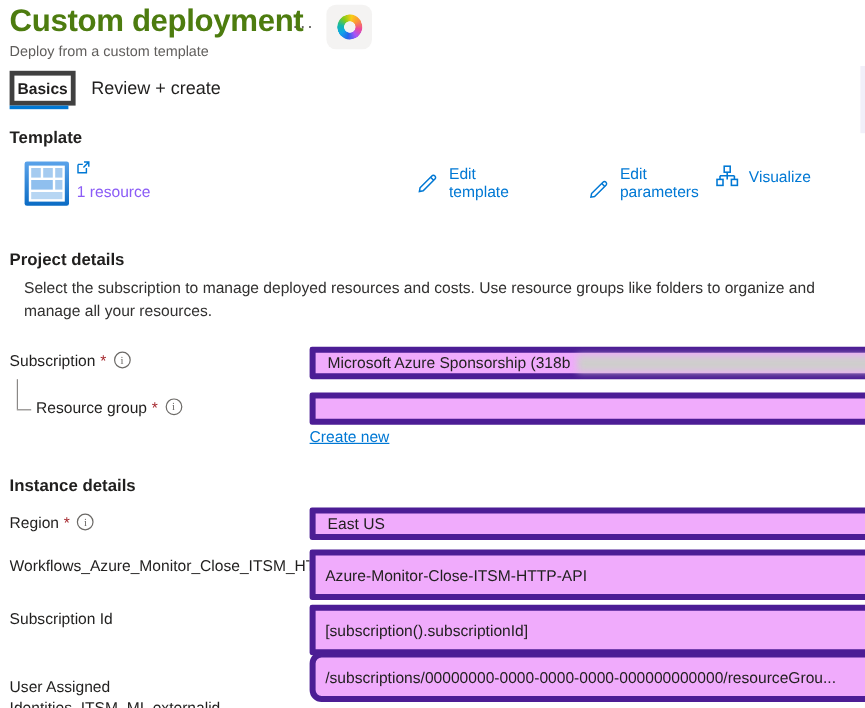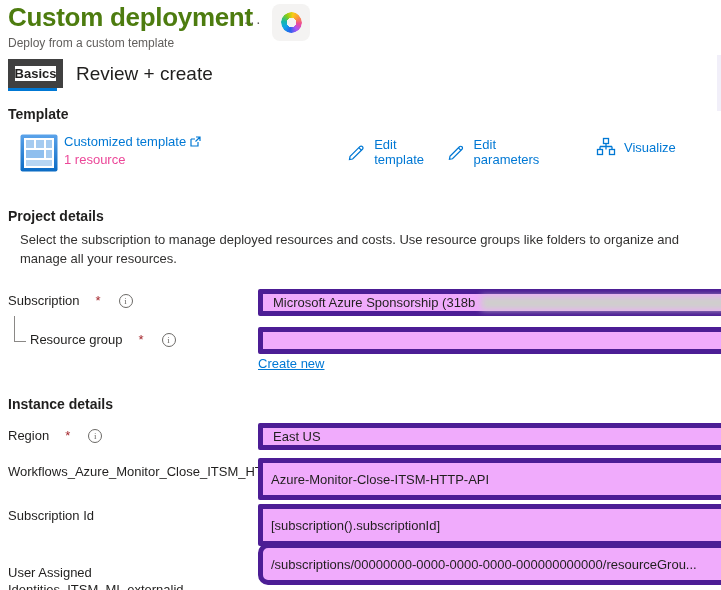--- a/index.html
+++ b/index.html
@@ -15,41 +15,41 @@
   .copilot-btn { left:272px; top:4px; width:38px; height:37px; background:#f4f3f2; border-radius:8px;
                  display:flex; align-items:center; justify-content:center; cursor:pointer; }
   .copilot-logo { width:21px; height:21px; border-radius:50%;
       background:conic-gradient(from 210deg, #2563eb, #0ea5e9, #14b8a6, #84cc16, #facc15, #fb923c, #ec4899, #a855f7, #2563eb);
       -webkit-mask:radial-gradient(circle at 50% 50%, transparent 0 4.5px, #000 5px);
       mask:radial-gradient(circle at 50% 50%, transparent 0 4.5px, #000 5px);
       transform:rotate(-20deg); position:relative; }
   .subtitle { left:8px; top:36px; font-size:12px; color:#605e5c; }
 
   
-  .tab-basics { left:8px; top:59px; width:55px; height:29px; border:7px solid #404040;
+  .tab-basics { left:8px; top:59px; width:55px; height:29px; border:4px solid #404040;
                 display:flex; align-items:center; justify-content:center;
                 font-size:13px; font-weight:700; color:#201f1e; cursor:pointer; }
   .tab-underline { left:8px; top:88px; width:49px; height:3px; background:#0078d4; }
-  .tab-review { left:76px; top:59px; height:29px; line-height:29px; font-size:19px; color:#201f1e; cursor:pointer;text-align:right; }
+  .tab-review { left:76px; top:59px; height:29px; line-height:29px; font-size:15px; color:#201f1e; cursor:pointer;text-align:right; }
 
   
   .section-h { font-size:14px; font-weight:700; color:#201f1e; }
 
   
   .tpl-icon { left:20px; top:134px; width:38px; height:38px; }
   .tpl-link { left:64px; top:134px; font-size:13px; color:#0078d4; cursor:pointer; display:flex; align-items:center; gap:4px; }
-  .tpl-count { left:64px; top:152px; font-size:13px; color:#ec4899; }
+  .tpl-count { left:64px; top:152px; font-size:13px; color:#8b5cf6; }
   .tpl-action { top:137px; display:flex; align-items:center; gap:8px;
                 font-size:13px; color:#0078d4; cursor:pointer; }
 
   
   .desc { left:8px; top:230px; width:703px; font-size:13px; line-height:19px; color:#323130;margin-left:12px; }
 
   
-  .field-label { font-size:13px; color:#201f1e; display:flex; align-items:flex-end; gap:16px; }
+  .field-label { font-size:13px; color:#201f1e; display:flex; align-items:flex-start; gap:4px; }
   .req { color:#a4262c; font-size:13px; }
   .info-icon { width:14px; height:14px; border:1px solid #6b6966; border-radius:50%;
                display:inline-flex; align-items:center; justify-content:center;
                font-size:9px; color:#6b6966; margin-left:2px; font-family:"Liberation Serif",serif; }
 
   
   .dropdown, .text-input { left:258px; width:525px; height:27px; border:5px solid #4c1d95; border-radius:2px;
                background:#f0abfc; font-size:13px; color:#201f1e; }
   .dropdown { display:flex; align-items:center; padding:0 10px; cursor:pointer; }
   .dropdown .chev { margin-left:auto; }
@@ -99,36 +99,35 @@
       <rect x="4" y="4" width="30" height="30" fill="#ffffff"></rect>
       <rect x="6" y="6" width="8" height="8" fill="#a5cbf0"></rect>
       <rect x="16" y="6" width="8" height="8" fill="#a5cbf0"></rect>
       <rect x="26" y="6" width="6" height="8" fill="#a5cbf0"></rect>
       <rect x="6" y="16" width="18" height="8" fill="#8fbfee"></rect>
       <rect x="26" y="16" width="6" height="8" fill="#a5cbf0"></rect>
       <rect x="6" y="26" width="26" height="6" fill="#b7d6f3"></rect>
     </svg>
   </div>
   <div class="abs tpl-link">
-    <span>Customized template</span>
     <svg width="11" height="11" viewBox="0 0 11 11">
       <path d="M1 3 h4 M1 3 v7 h7 v-4" fill="none" stroke="#0078d4" stroke-width="1.2"></path>
       <path d="M6 1 h4 v4 M10 1 L5.5 5.5" fill="none" stroke="#0078d4" stroke-width="1.2"></path>
     </svg>
   </div>
   <div class="abs tpl-count">1 resource</div>
 
   <div class="abs tpl-action" style="left:347px; width:100px;">
     <svg width="20" height="20" viewBox="0 0 20 20">
       <path d="M3.2 14.6 L13.4 4.4 a1.9 1.9 0 0 1 2.7 2.7 L5.9 17.3 L2.6 17.9 Z" fill="none" stroke="#0078d4" stroke-width="1.3"></path>
       <path d="M12.3 5.5 l2.7 2.7" stroke="#0078d4" stroke-width="1.3"></path>
     </svg>
     <span>Edit template</span>
   </div>
-  <div class="abs tpl-action" style="left:447px; width:112px;">
+  <div class="abs tpl-action" style="left:490px; width:112px;align-items:flex-end;">
     <svg width="20" height="20" viewBox="0 0 20 20">
       <path d="M3.2 14.6 L13.4 4.4 a1.9 1.9 0 0 1 2.7 2.7 L5.9 17.3 L2.6 17.9 Z" fill="none" stroke="#0078d4" stroke-width="1.3"></path>
       <path d="M12.3 5.5 l2.7 2.7" stroke="#0078d4" stroke-width="1.3"></path>
     </svg>
     <span>Edit parameters</span>
   </div>
   <div class="abs tpl-action" style="left:596px; width:88px;">
     <svg width="20" height="20" viewBox="0 0 20 20">
       <rect x="7.5" y="1.5" width="5" height="5" fill="none" stroke="#0078d4" stroke-width="1.3"></rect>
       <path d="M10 6.5 v3 M4 9.5 h12 M4 9.5 v3 M16 9.5 v3 M10 9.5 v3" fill="none" stroke="#0078d4" stroke-width="1.3"></path>

